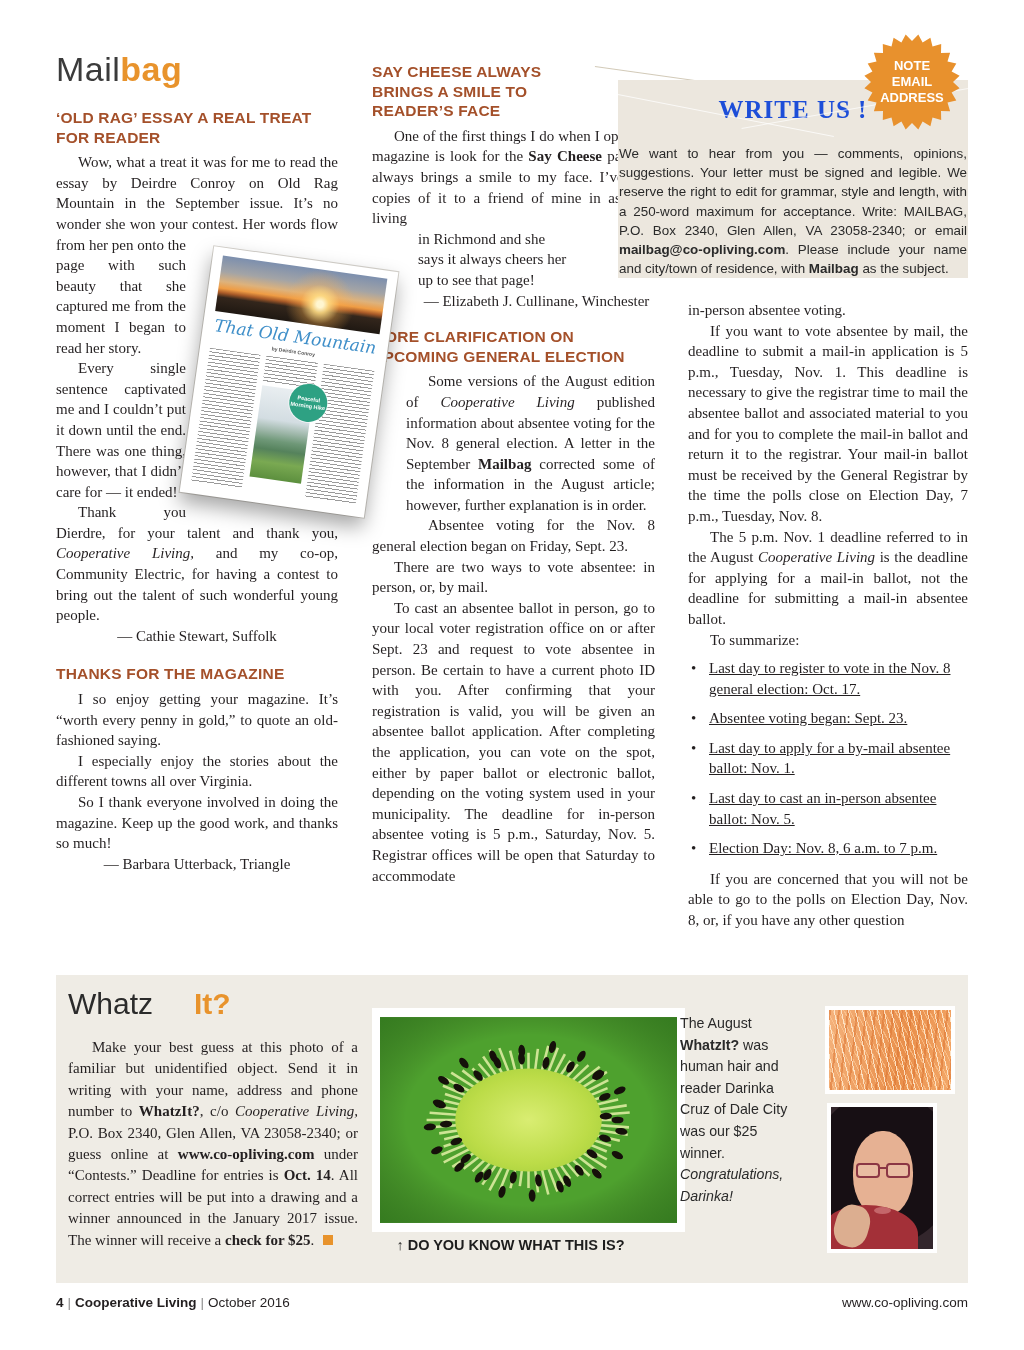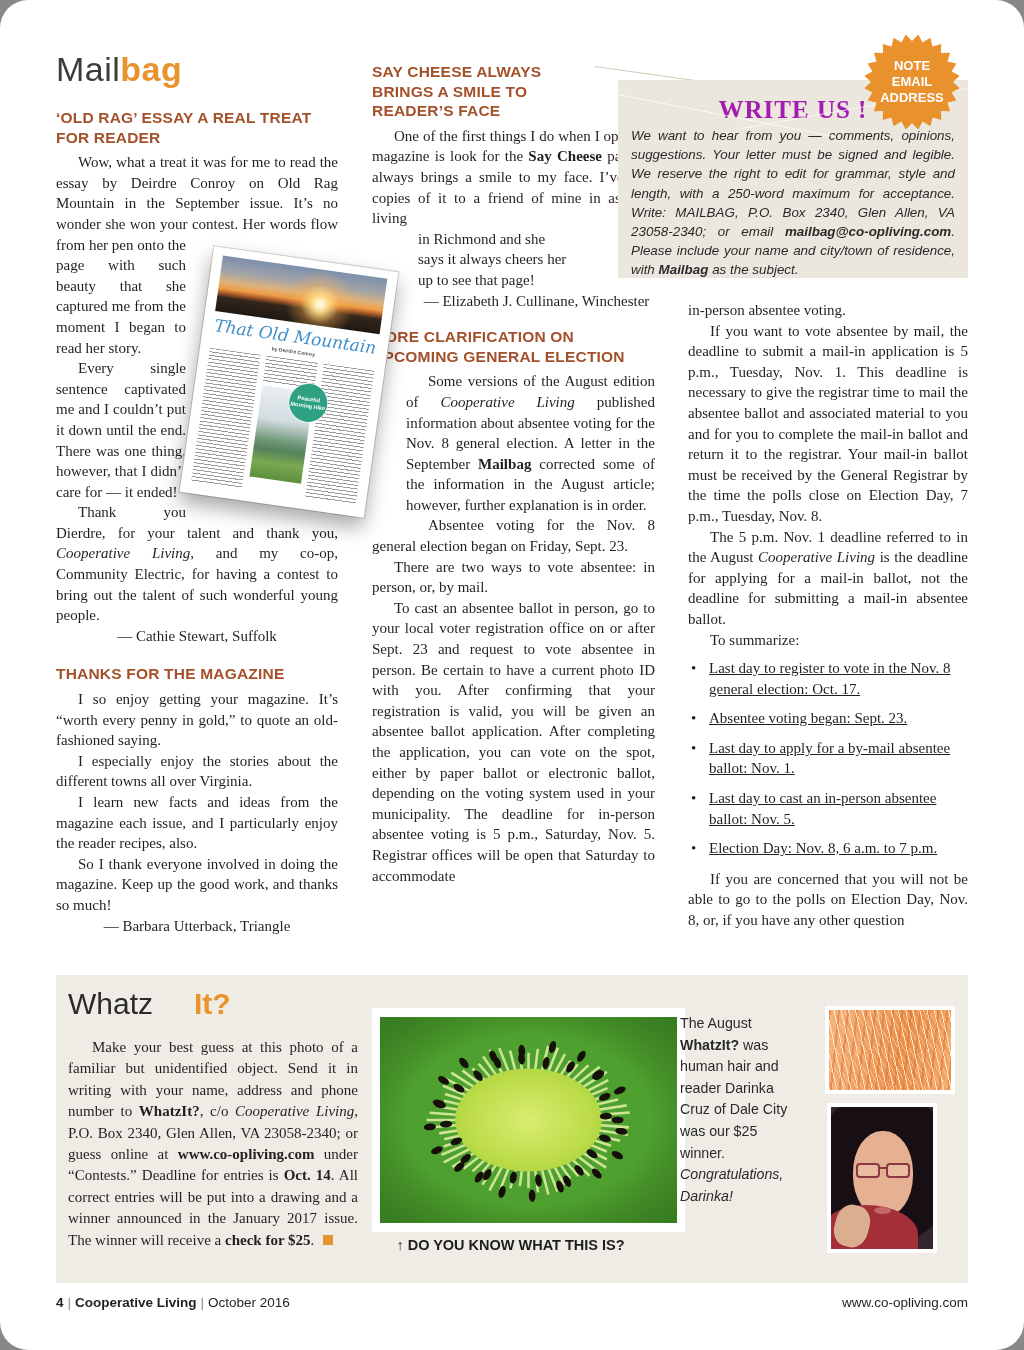--- a/index.html
+++ b/index.html
@@ -1,17 +1,17 @@
 <!DOCTYPE html>
 <html><head>
 <meta charset="utf-8">
 <style>
   html,body{margin:0;padding:0;background:#888;}
   .page{position:relative;width:1024px;height:1350px;background:#ffffff;overflow:hidden;
-        font-family:"Liberation Serif","DejaVu Serif",serif;color:#231f20;border-radius:28px;}
+        font-family:"Liberation Serif","DejaVu Serif",serif;color:#231f20;}
   .b{font-weight:bold;}
   .i{font-style:italic;}
 
   
   .masthead{position:absolute;left:56px;top:50px;font-family:"Liberation Sans","DejaVu Sans",sans-serif;
             font-size:34px;letter-spacing:.5px;color:#3b3b3b;}
   .masthead .orange{color:#E8932C;font-weight:bold;}
 
   
   .col{position:absolute;font-size:15px;line-height:20.6px;text-align:justify;}
@@ -34,24 +34,24 @@
 
   
   ul.bullets{list-style:none;margin:8px 0 10px 0;padding:0;text-align:left;}
   ul.bullets li{position:relative;padding-left:21px;margin:0 0 9px 0;text-decoration:underline;}
   ul.bullets li::before{content:"\2022";position:absolute;left:3px;top:0;}
 
   
   .writeus{position:absolute;left:618px;top:80px;width:350px;height:198px;background:#ECE7DE;}
   .writeus .flap1{position:absolute;left:0;top:14px;width:220px;height:1px;background:rgba(255,255,255,.75);transform:rotate(11deg);transform-origin:left top;}
   .writeus .flap2{position:absolute;right:0;top:8px;width:230px;height:1px;background:rgba(255,255,255,.7);transform:rotate(-10deg);transform-origin:right top;}
-  .writeus h3{margin:16px 0 2px 0;text-align:center;font-size:25px;letter-spacing:1px;color:#a21caf;
+  .writeus h3{margin:16px 0 20px 0;text-align:center;font-size:25px;letter-spacing:1px;color:#1d4ed8;
               font-family:"Liberation Serif","DejaVu Serif",serif;}
-  .writeus .txt{margin:0 13px;font-family:"Liberation Sans","DejaVu Sans",sans-serif;font-size:13.4px;
-                line-height:19.2px;text-align:justify;color:#2a2a2a;font-style:italic;}
+  .writeus .txt{margin:0 1px;font-family:"Liberation Sans","DejaVu Sans",sans-serif;font-size:13.4px;
+                line-height:19.2px;text-align:justify;color:#2a2a2a;}
   .flapline{position:absolute;left:595px;top:66px;width:272px;height:1px;background:rgba(205,196,176,.9);transform:rotate(8deg);transform-origin:left top;}
 
   
   .badge{position:absolute;left:862px;top:32px;width:100px;height:100px;z-index:5;}
   .badge svg{position:absolute;left:0;top:0;}
   .badge .lines{position:absolute;left:0;top:26px;width:100px;text-align:center;color:#ffffff;
                 font-family:"Liberation Sans","DejaVu Sans",sans-serif;font-weight:bold;font-size:13px;line-height:16px;}
 
   
   .inset{position:absolute;left:196px;top:258px;width:186px;height:248px;background:#ffffff;
@@ -130,21 +130,20 @@
   <div class="col col1">
     <h2 class="head">‘OLD RAG’ ESSAY A REAL TREAT FOR READER</h2>
     <p><span>Wow, what a treat it was for me to read the essay by Deirdre Conroy on Old Rag Mountain in the September issue. It’s no wonder she won your contest. Her</span><span class="wrap-right"></span><span> words flow from her pen onto the page with such beauty that she captured me from the moment I began to read her story.</span></p>
     <p><span>Every single sentence captivated me and I couldn’t put it down until the end. There was one thing, however, that I didn’t care for — it ended!</span></p>
     <p><span>Thank you Dierdre, for your talent and thank you, </span><span class="i">Cooperative Living,</span><span> and my co-op, Community Electric, for having a contest to bring out the talent of such wonderful young people.</span></p>
     <p class="sig">— Cathie Stewart, Suffolk</p>
 
     <h2 class="head mt">THANKS FOR THE MAGAZINE</h2>
     <p><span>I so enjoy getting your magazine. It’s “worth every penny in gold,” to quote an old-fashioned saying.</span></p>
     <p><span>I especially enjoy the stories about the different towns all over Virginia.</span></p>
-    <p><span>I learn new facts and ideas from the magazine each issue, and I particularly enjoy the reader recipes, also.</span></p>
     <p><span>So I thank everyone involved in doing the magazine. Keep up the good work, and thanks so much!</span></p>
     <p class="sig">— Barbara Utterback, Triangle</p>
   </div>
 
   <div class="col col2">
     <h2 class="head head-saycheese">SAY CHEESE ALWAYS BRINGS A SMILE TO READER’S FACE</h2>
     <p><span>One of the first things I do when I open the magazine is look for the </span><span class="b">Say Cheese</span><span> page! It always brings a smile to my face. I’ve sent copies of it to a friend of mine in assisted living</span><br><span class="wrap-left-sm"></span><span>in Richmond and she</span><br><span>says it always cheers her</span><br><span>up to see that page!</span></p>
     <p class="sig">— Elizabeth J. Cullinane, Winchester</p>
 
     <h2 class="head head-clar">MORE CLARIFICATION ON UPCOMING GENERAL ELECTION</h2>

